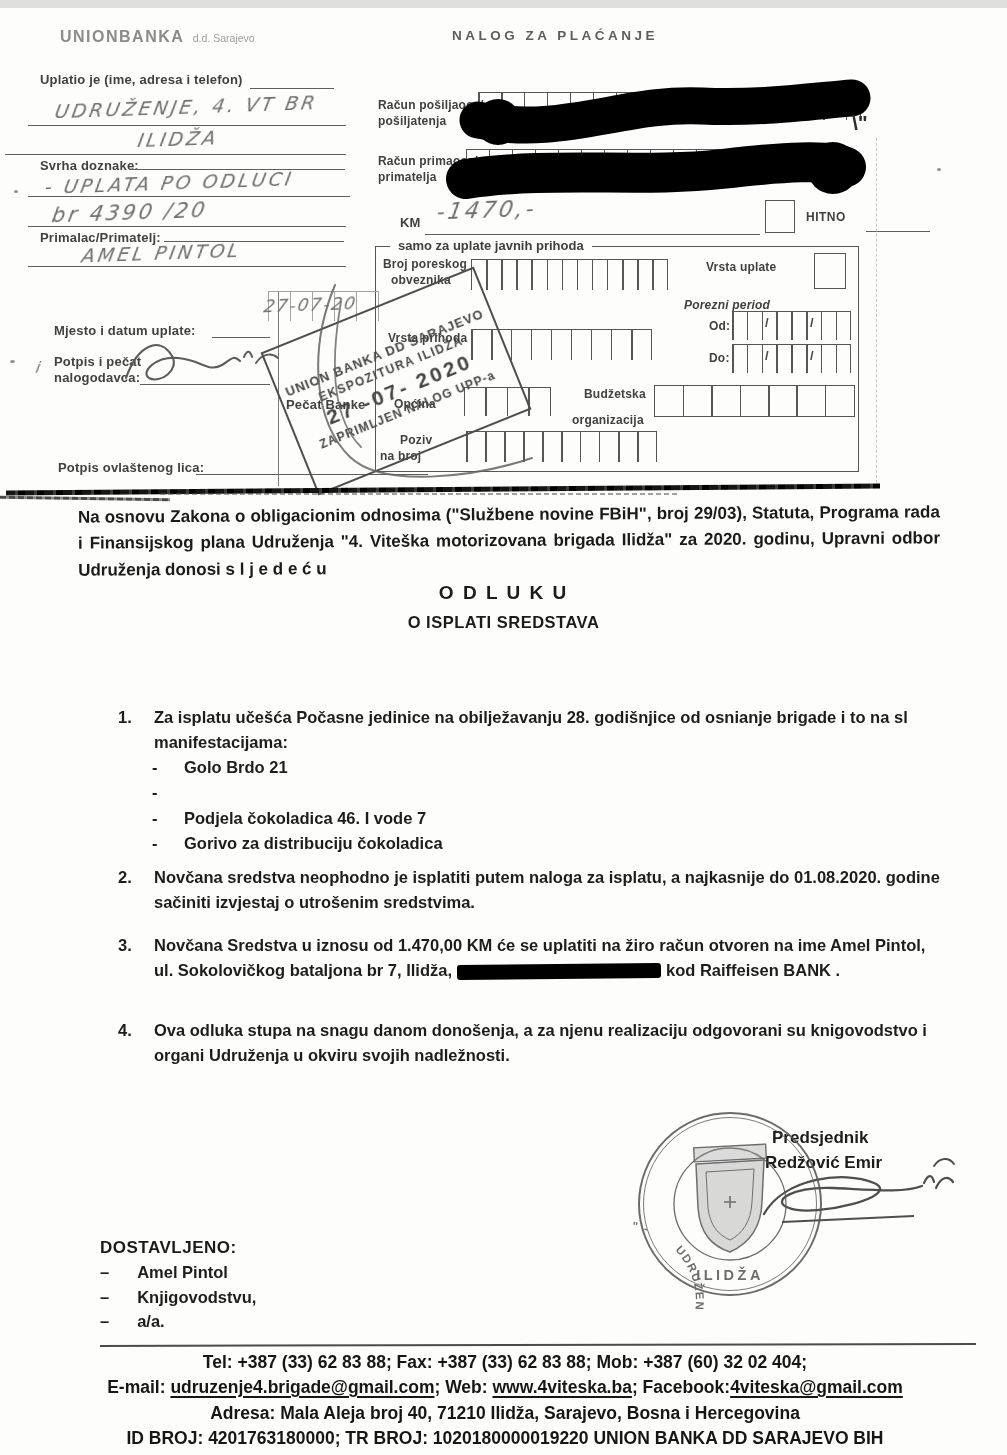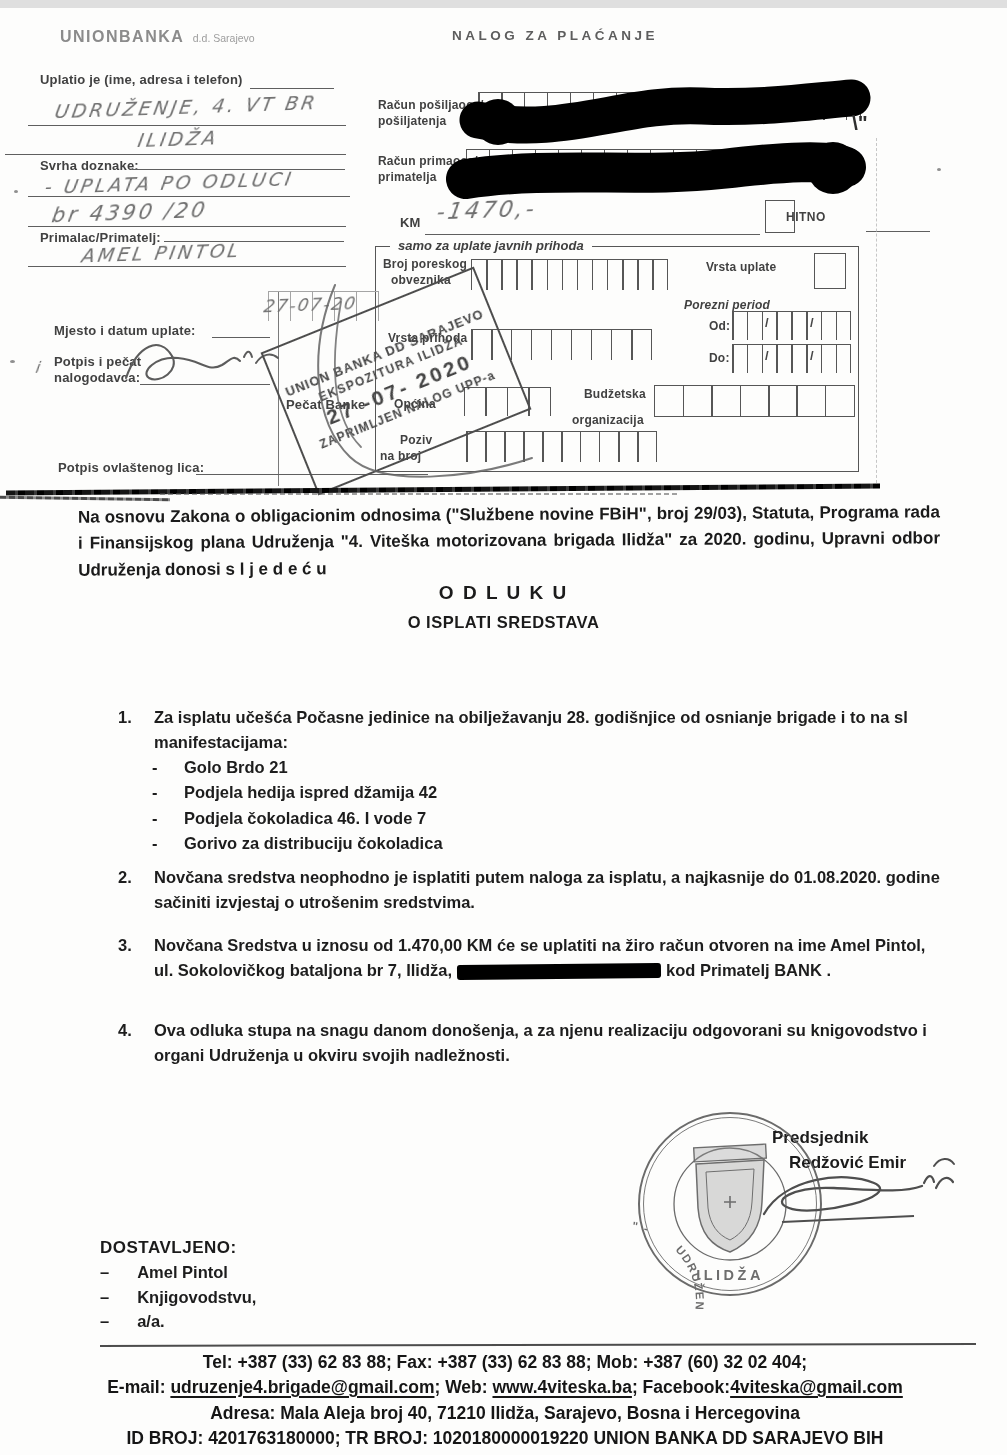--- a/index.html
+++ b/index.html
@@ -16,21 +16,21 @@
   .comb{position:absolute;border-top:1.6px solid #565656;border-right:1.6px solid #565656;
         background:repeating-linear-gradient(90deg,#565656 0 1.5px,transparent 1.5px var(--cw,16px))}
   .comb.faint{border-top-color:#a5a5a5;border-right-color:#a5a5a5;
         background:repeating-linear-gradient(90deg,#a5a5a5 0 1.3px,transparent 1.3px var(--cw,16px))}
   .boxrow{position:absolute;display:flex}
   .boxrow i{display:block;border:1.6px solid #565656;margin-left:-1.6px}
   .chk{position:absolute;border:1.9px solid #565656;background:transparent}
   .vline{position:absolute;border-left:1.4px solid #7a7a7a;width:0}
   .jbox{position:absolute;border:1.7px solid #565656}
   .legend{position:absolute;top:-9px;left:14px;background:#fdfdfc;padding:0 8px;
-          font-size:13px;font-weight:700;font-style:italic;color:#3f3f3f;white-space:nowrap}
+          font-size:13px;font-weight:700;color:#3f3f3f;white-space:nowrap}
   .stampbox{position:absolute;left:281px;top:296px;width:226px;height:150px;border:2.3px solid #4d4d4d;
             transform:rotate(-22deg);display:flex;flex-direction:column;align-items:center;
             justify-content:center;gap:3px;color:#454545;filter:blur(.2px)}
   .stampbox .s1{font-size:13px;font-weight:700;letter-spacing:1px;white-space:nowrap}
   .stampbox .s2{font-size:12px;font-weight:700;letter-spacing:1.5px;white-space:nowrap}
   .stampbox .s3{font-size:21px;font-weight:700;letter-spacing:3px;white-space:nowrap}
   .stampbox .s4{font-size:12px;font-weight:700;letter-spacing:1.2px;white-space:nowrap}
   .scanline{position:absolute;left:6px;top:479px;width:874px;height:4.5px;transform:rotate(-0.45deg);
             background:repeating-linear-gradient(90deg,#151515 0 9px,#3a3a3a 9px 12px,#000 12px 19px)}
   .scanline2{position:absolute;left:0;top:489px;width:170px;height:3px;transform:rotate(.8deg);
@@ -102,21 +102,21 @@
       <path d="M466,171 C550,158 642,170 722,161 C782,154 832,151 846,159" fill="none" stroke="#000" stroke-width="40" stroke-linecap="round"></path>
       <circle cx="833" cy="160" r="26" fill="#000"></circle>
     </svg>
 
     <div class="abs" style="left:852px;top:103px;font-size:21px;font-weight:700;color:#2e2e2e">\"</div>
 
     <div class="lbl" style="left:400px;top:207px">KM</div>
     <div class="hand" style="left:437px;top:190px;font-size:22px">-1470,-</div>
     <div class="uline" style="left:425px;top:226px;width:335px"></div>
     <div class="chk" style="left:765px;top:192px;width:28px;height:31px"></div>
-    <div class="lbl sm" style="left:786px;top:202px;letter-spacing:.5px">HITNO</div>
+    <div class="lbl sm" style="left:806px;top:202px;letter-spacing:.5px">HITNO</div>
     <div class="uline" style="left:866px;top:223px;width:64px"></div>
 
     <div class="jbox" style="left:375px;top:238px;width:482px;height:224px">
       <div class="legend">samo za uplate javnih prihoda</div>
       <div class="lbl sm" style="left:7px;top:10px">Broj poreskog</div>
       <div class="lbl sm" style="left:15px;top:26px">obveznika</div>
       <div class="comb" style="left:95px;top:12px;width:196px;height:30px;--cw:15.1px"></div>
 
       <div class="lbl sm" style="left:330px;top:13px">Vrsta uplate</div>
       <div class="chk" style="left:438px;top:6px;width:30px;height:34px"></div>
@@ -205,49 +205,48 @@
     <span class="num">1.</span>
     <span>Za isplatu učešća Počasne jedinice na obilježavanju 28. godišnjice od osnianje brigade i to na sl manifestacijama:</span>
   </div>
   <div class="abs" style="left:152px;top:750px">
     <div class="subrow">
       <span class="dash">-</span>
       <span>Golo Brdo 21</span>
     </div>
     <div class="subrow">
       <span class="dash">-</span>
-      <span>Podjela hedija ispred džamija 42</span>
     </div>
     <div class="subrow">
       <span class="dash">-</span>
       <span>Podjela čokoladica 46. I vode 7</span>
     </div>
     <div class="subrow">
       <span class="dash">-</span>
       <span>Gorivo za distribuciju čokoladica</span>
     </div>
   </div>
 
   <div class="item" style="top:857px">
     <span class="num">2.</span>
     <span>Novčana sredstva neophodno je isplatiti putem naloga za isplatu, a najkasnije do 01.08.2020. godine sačiniti izvjestaj o utrošenim sredstvima.</span>
   </div>
 
   <div class="item" style="top:925px">
     <span class="num">3.</span>
-    <span><span>Novčana Sredstva u iznosu od 1.470,00 KM će se uplatiti na žiro račun otvoren na ime Amel Pintol, ul. Sokolovičkog bataljona br 7, Ilidža,</span><span class="redact-inline"></span><span>kod Primatelj BANK .</span></span>
+    <span><span>Novčana Sredstva u iznosu od 1.470,00 KM će se uplatiti na žiro račun otvoren na ime Amel Pintol, ul. Sokolovičkog bataljona br 7, Ilidža,</span><span class="redact-inline"></span><span>kod Raiffeisen BANK .</span></span>
   </div>
 
   <div class="item" style="top:1010px">
     <span class="num">4.</span>
     <span>Ova odluka stupa na snagu danom donošenja, a za njenu realizaciju odgovorani su knigovodstvo i organi Udruženja u okviru svojih nadležnosti.</span>
   </div>
 
   <div class="doc" style="left:772px;top:1120px;font-size:17px">Predsjednik</div>
-  <div class="doc" style="left:789px;top:1145px;font-size:17px">Redžović Emir</div>
+  <div class="doc" style="left:765px;top:1145px;font-size:17px">Redžović Emir</div>
 
   <svg class="abs" width="210" height="95" viewBox="0 0 210 95" style="left:752px;top:1148px">
     <path d="M12,58 C32,22 92,14 122,27 C152,40 62,62 37,52 C17,45 42,30 82,32 C122,34 152,37 170,30" fill="none" stroke="#4e4e4e" stroke-width="2.3" stroke-linecap="round"></path>
     <path d="M172,27 c4,-9 8,-9 10,-1 M184,32 c5,-11 12,-13 17,-6" fill="none" stroke="#4e4e4e" stroke-width="2.2" stroke-linecap="round"></path>
     <path d="M30,66 L162,60" fill="none" stroke="#4e4e4e" stroke-width="1.8"></path>
     <path d="M182,10 c6,-9 15,-9 20,-2" fill="none" stroke="#4e4e4e" stroke-width="2" stroke-linecap="round"></path>
   </svg>
 
   <svg class="abs" width="200" height="207" viewBox="0 0 200 207" style="left:630px;top:1094px;opacity:.88">
     <circle cx="100" cy="102" r="91" fill="none" stroke="#575757" stroke-width="2"></circle>

